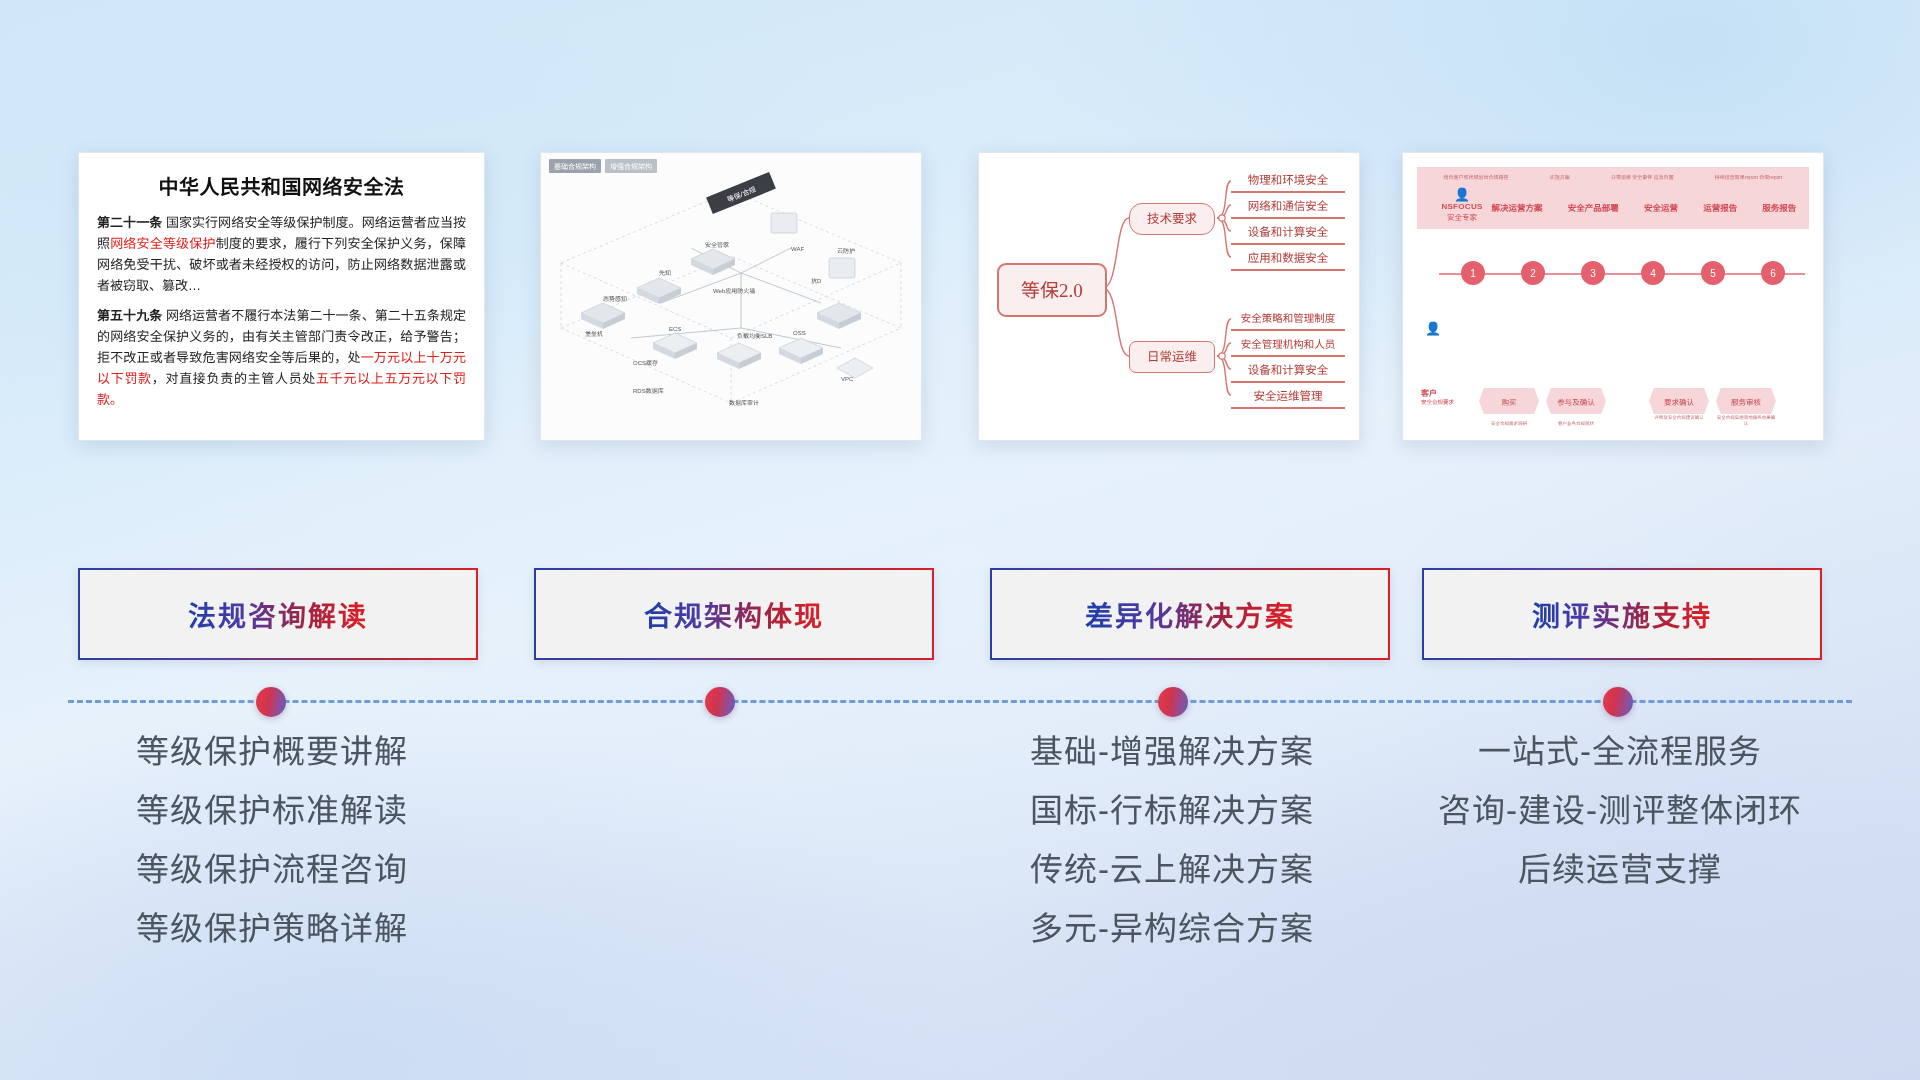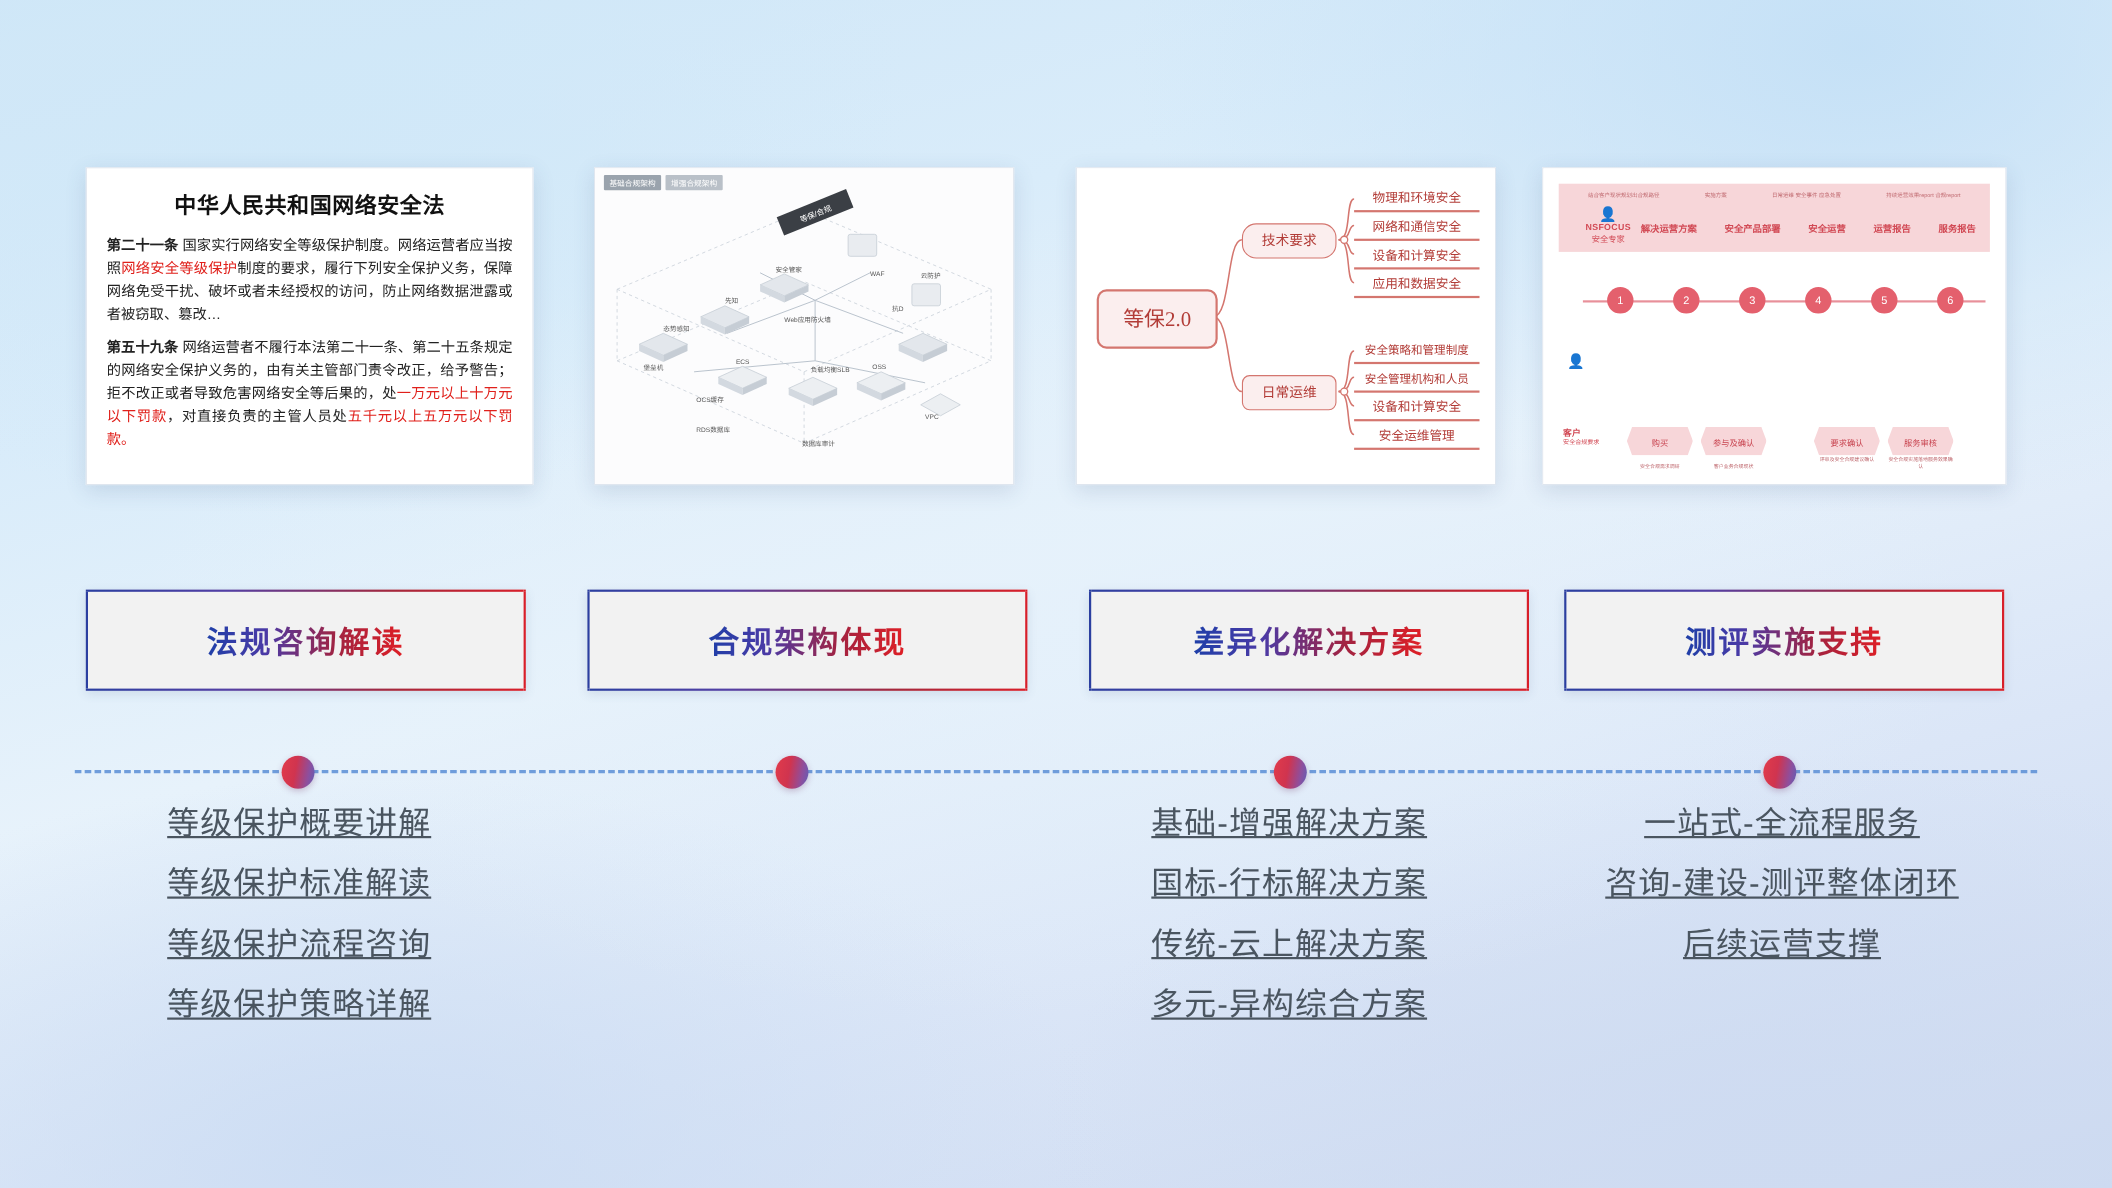--- a/index.html
+++ b/index.html
@@ -102,21 +102,21 @@
   .nsf .hex{
     width:60px;height:26px;background:#f7d6d9;color:#c8434f;font-size:7.5px;
     display:flex;align-items:center;justify-content:center;
     clip-path:polygon(8% 0,92% 0,100% 50%,92% 100%,8% 100%,0 50%);
   }
   .nsf .subcap{position:absolute;bottom:14px;display:flex;gap:7px;font-size:4.5px;color:#c06a70;}
   .nsf .subcap span{width:60px;text-align:center;}
   .nsf .person{position:absolute;font-size:13px;color:#e4606d;}
 
   
-  .heads{position:absolute;left:0;top:536px;width:1524px;height:100px;padding-left:40px;}
+  .heads{position:absolute;left:0;top:568px;width:1524px;height:100px;padding-left:40px;}
   .head{
     position:absolute;top:0;height:92px;background:#f2f2f2;
     display:flex;align-items:center;justify-content:center;box-sizing:border-box;
     border-width:2px;border-style:solid;
     border-image:linear-gradient(90deg,#2b3fa0 0%,#5340a5 32%,#a6283c 70%,#d81f2a 100%) 1;
     box-shadow:0 3px 9px rgba(70,90,130,.14);
   }
   .head span{
     font-size:28px;font-weight:bold;letter-spacing:2px;
     background:linear-gradient(90deg,#1f3fa8 0%,#4b3aa6 30%,#a32340 66%,#e01f25 100%);
@@ -141,23 +141,22 @@
   }
   .tl-dot.d1{left:256px;}
   .tl-dot.d2{left:705px;}
   .tl-dot.d3{left:1158px;}
   .tl-dot.d4{left:1603px;}
 
   
   .lists{position:absolute;left:0;top:735px;width:1920px;height:230px;}
   .list{position:absolute;top:0;width:420px;text-align:center;}
   .list li{
-    list-style:none;font-size:29px;color:#4a5560;line-height:1;margin:0 0 26px 0;
+    list-style:none;font-size:33px;color:#4a5560;line-height:1;margin:0 0 26px 0;
     letter-spacing:1px;
-    text-decoration:underline;
   }
   .list ul{margin:0;padding:0;}
   .list.l1{left:62px;}
   .list.l2{left:512px;}
   .list.l3{left:962px;}
   .list.l4{left:1410px;}
 </style>
 </head>
 <body>
 

